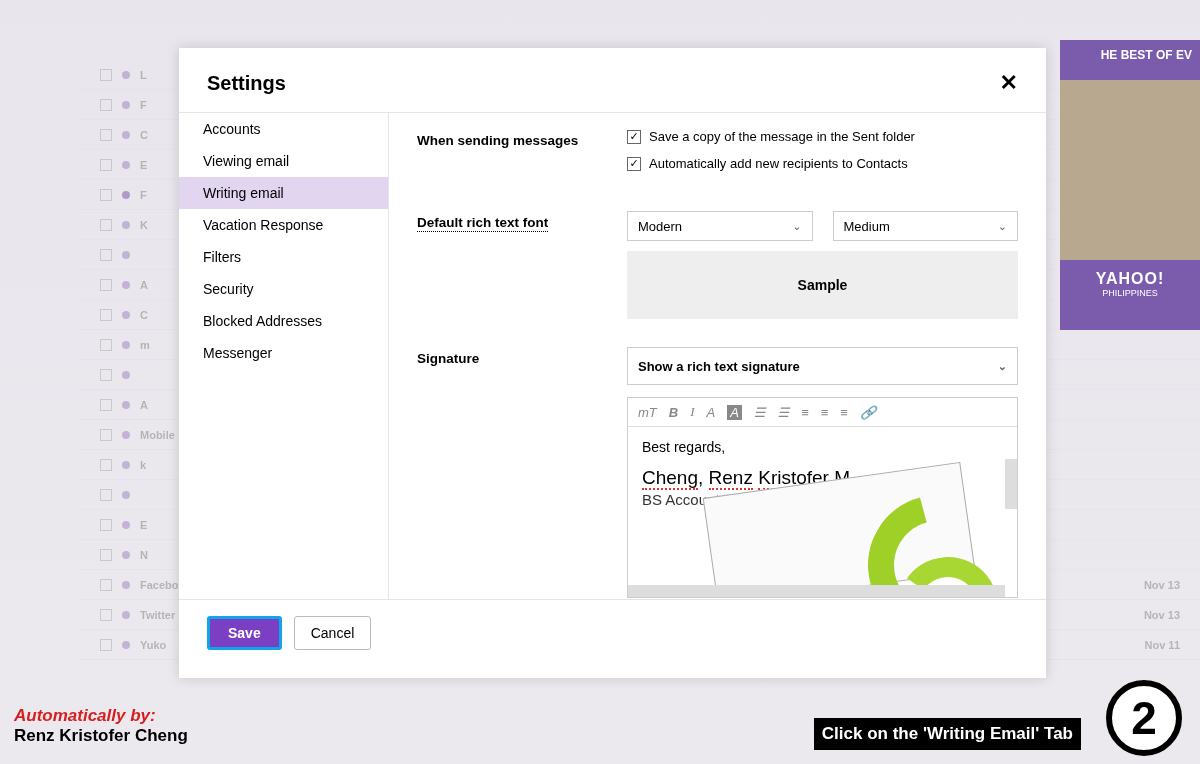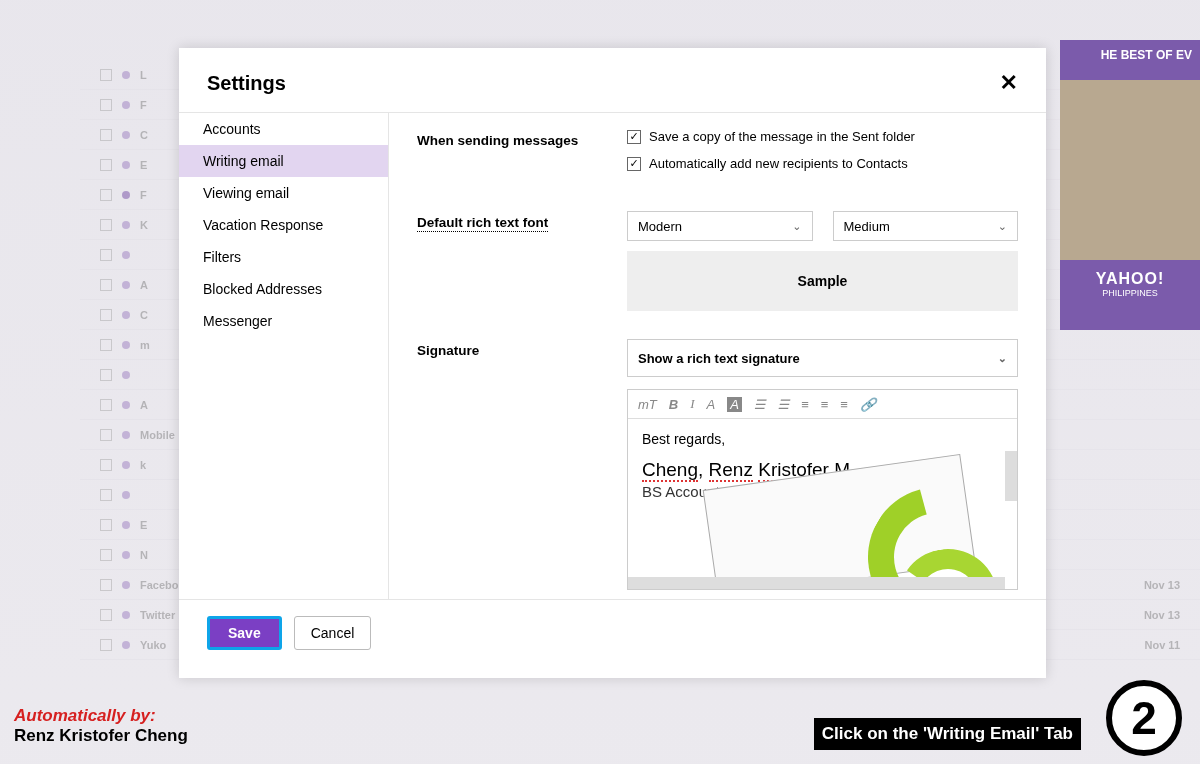--- a/index.html
+++ b/index.html
@@ -27,21 +27,21 @@
 .content{flex:1;padding:16px 28px 10px 28px;border-left:1px solid #e5e5e5;overflow:hidden;}
 .row{display:flex;align-items:flex-start;margin-bottom:28px;}
 .row-label{width:210px;font-size:13.5px;font-weight:bold;color:#000;padding-top:4px;}
 .dotted{border-bottom:1px dotted #000;display:inline;padding-bottom:1px;}
 .row-content{flex:1;}
 .chk-line{display:flex;align-items:center;gap:8px;font-size:13px;margin-bottom:12px;}
 .chk{width:14px;height:14px;border:1px solid #666;display:inline-flex;align-items:center;justify-content:center;font-size:11px;}
 .selects{display:flex;gap:20px;}
 .sel{flex:1;height:30px;border:1px solid #ccc;background:#fff;display:flex;align-items:center;justify-content:space-between;padding:0 10px;font-size:13px;cursor:pointer;}
 .chev{font-size:11px;color:#666;}
-.sample{margin-top:10px;height:60px;background:#eee;display:flex;align-items:center;justify-content:center;font-size:14px;font-weight:bold;}
+.sample{margin-top:10px;height:68px;background:#eee;display:flex;align-items:center;justify-content:center;font-size:14px;font-weight:bold;}
 .sig-select{height:38px;border:1px solid #ccc;display:flex;align-items:center;justify-content:space-between;padding:12px 10px;font-size:13px;font-weight:bold;cursor:pointer;}
 .editor{margin-top:12px;border:1px solid #ccc;}
 .toolbar{border-bottom:1px solid #ddd;display:flex;align-items:center;gap:12px;padding:6px 10px;color:#888;}
 .tb-icon{font-size:13px;cursor:pointer;font-style:italic;}
 .tb-icon.b{font-weight:bold;}
 .tb-icon.i{font-style:italic;font-family:serif;}
 .tb-hl{background:#888;color:#fff;padding:0 3px;}
 .editor-body{padding:12px 14px;height:170px;position:relative;overflow:hidden;}
 .sig-line1{font-size:14px;color:#000;margin-bottom:12px;}
 .sig-name{font-size:19px;color:#000;}
@@ -185,24 +185,25 @@
 </div>
 
 <div class="modal">
   <div class="modal-header">
     <div class="modal-title">Settings</div>
     <div class="close-icon">✕</div>
   </div>
   <div class="modal-body">
     <div class="sidebar">
       <div class="sidebar-item">Accounts</div>
+      <div class="sidebar-item">Viewing email</div>
       <div class="sidebar-item active">Writing email</div>
-      <div class="sidebar-item">Viewing email</div>
       <div class="sidebar-item">Vacation Response</div>
       <div class="sidebar-item">Filters</div>
+      <div class="sidebar-item">Security</div>
       <div class="sidebar-item">Blocked Addresses</div>
       <div class="sidebar-item">Messenger</div>
     </div>
     <div class="content">
       <div class="row">
         <div class="row-label">When sending messages</div>
         <div class="row-content">
           <div class="chk-line">
               <span class="chk">✓</span>
               <span>Save a copy of the message in the Sent folder</span>

